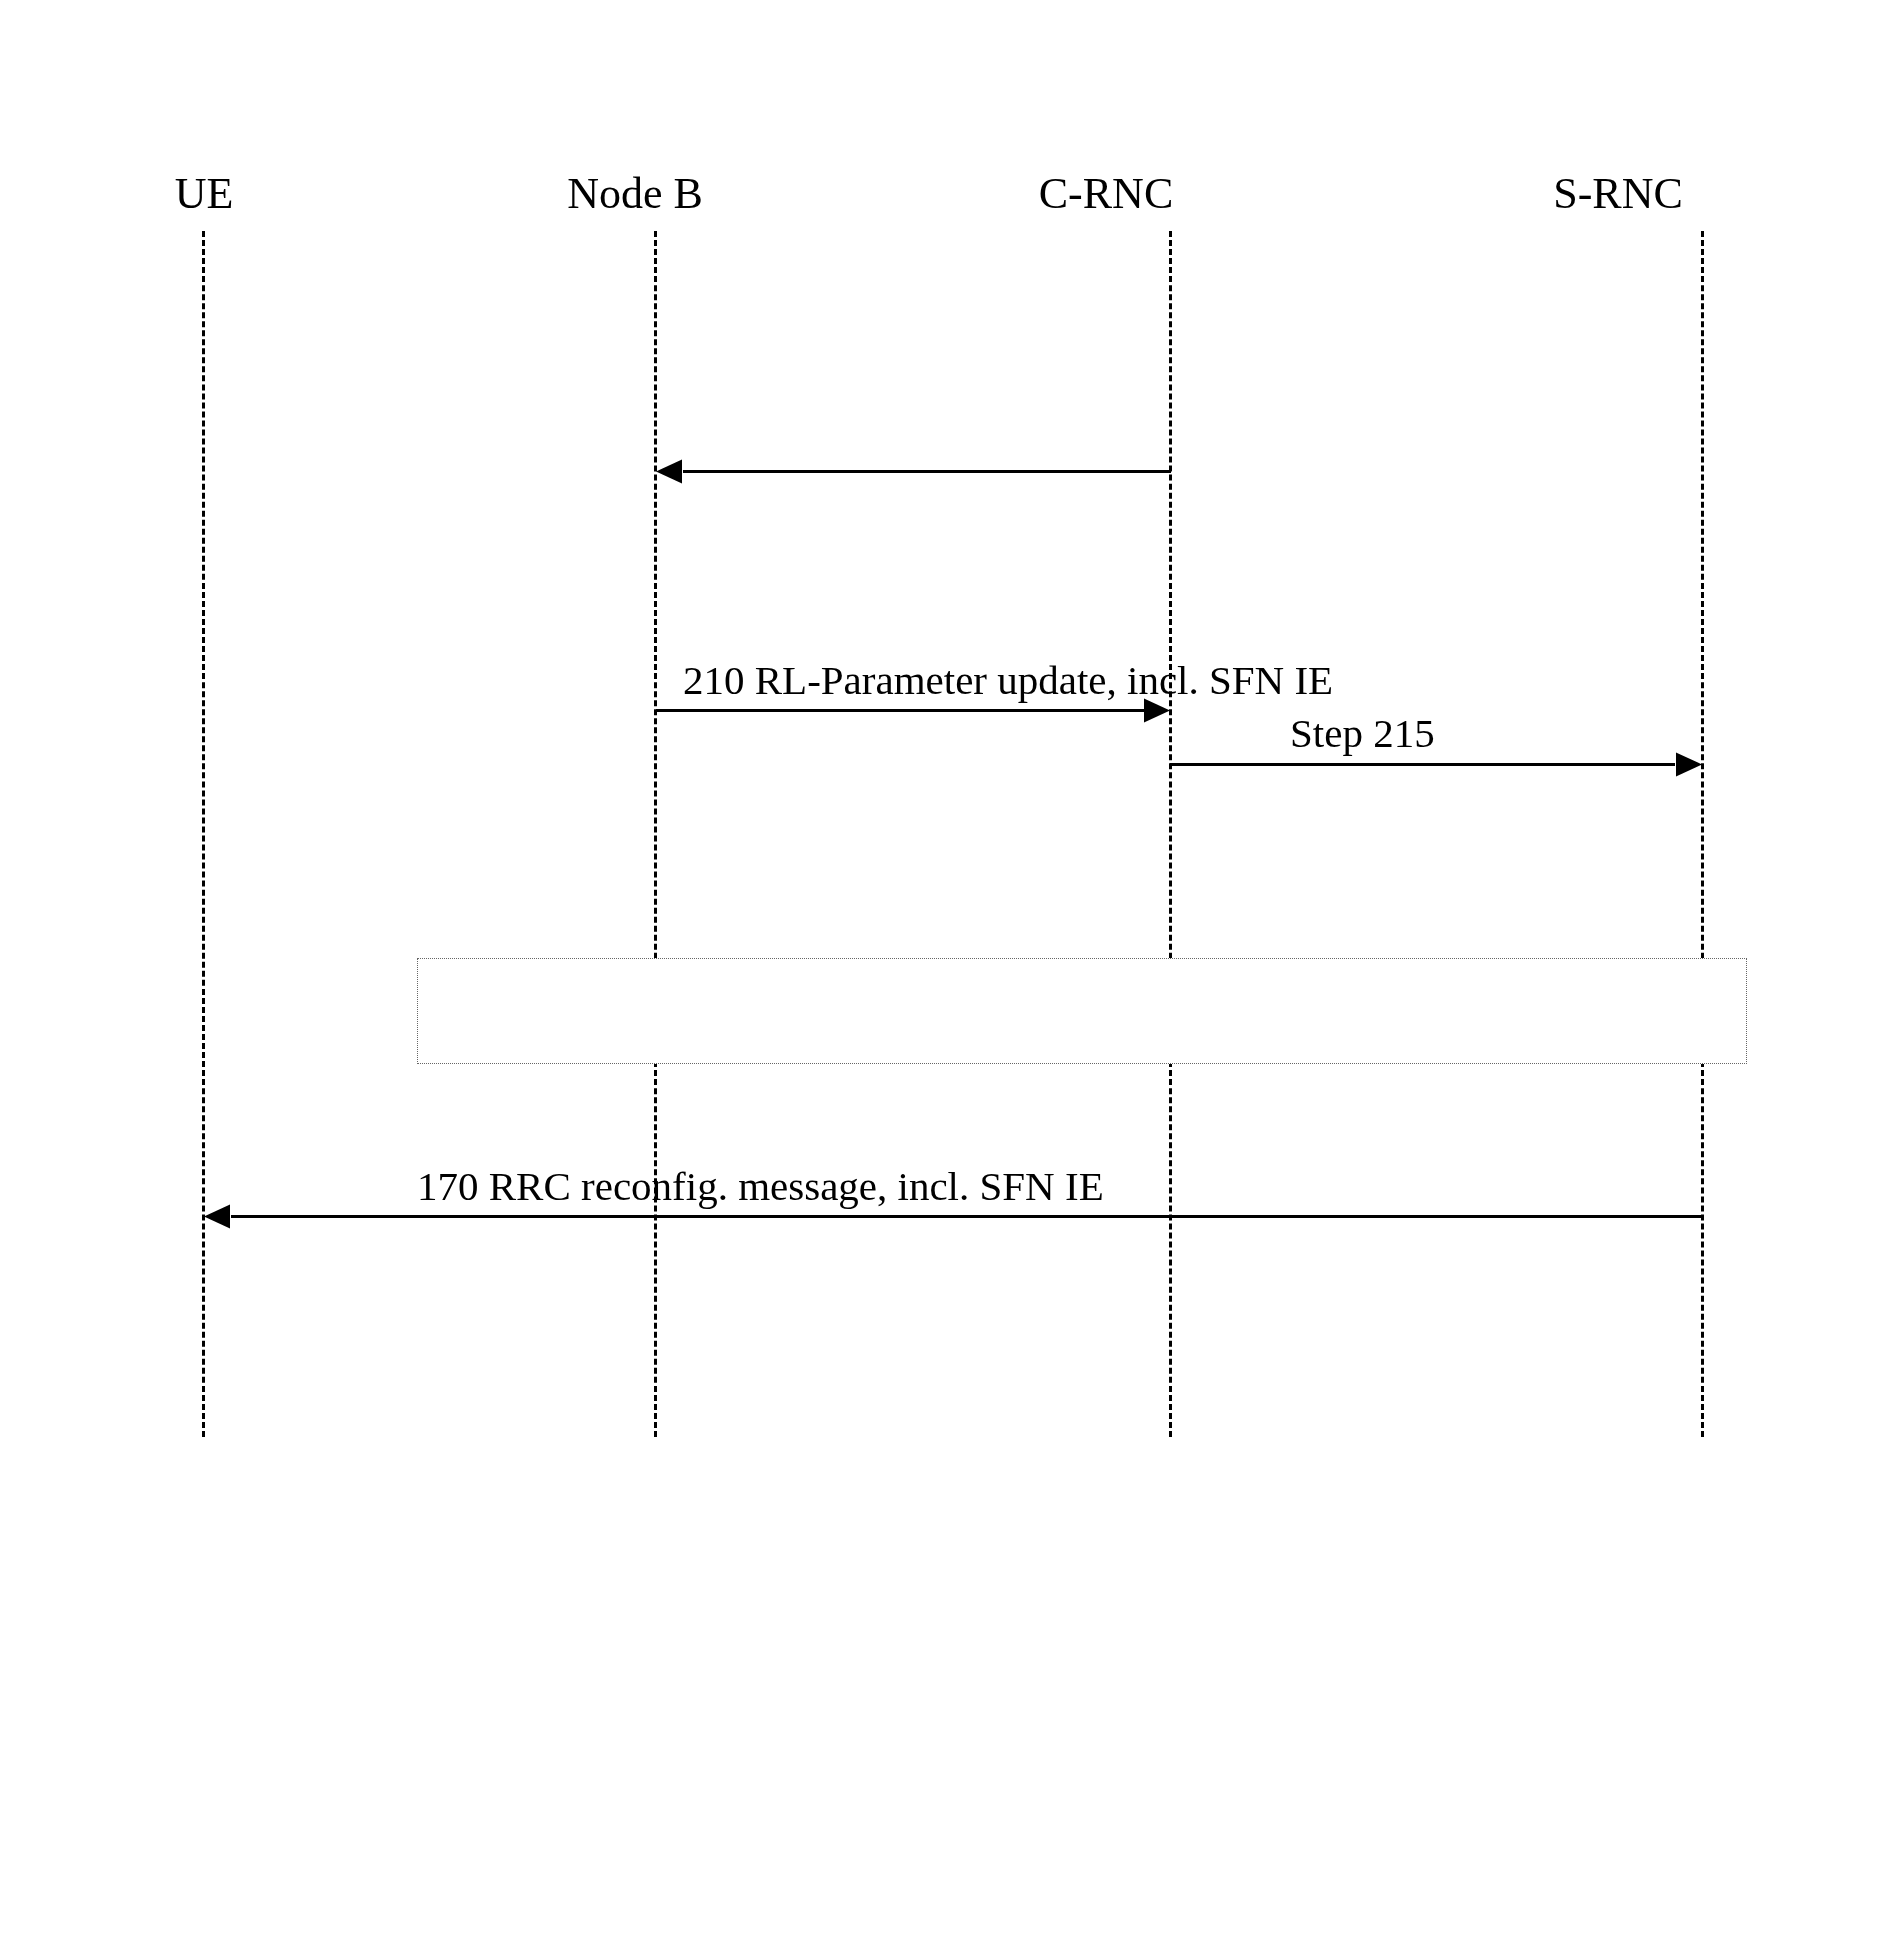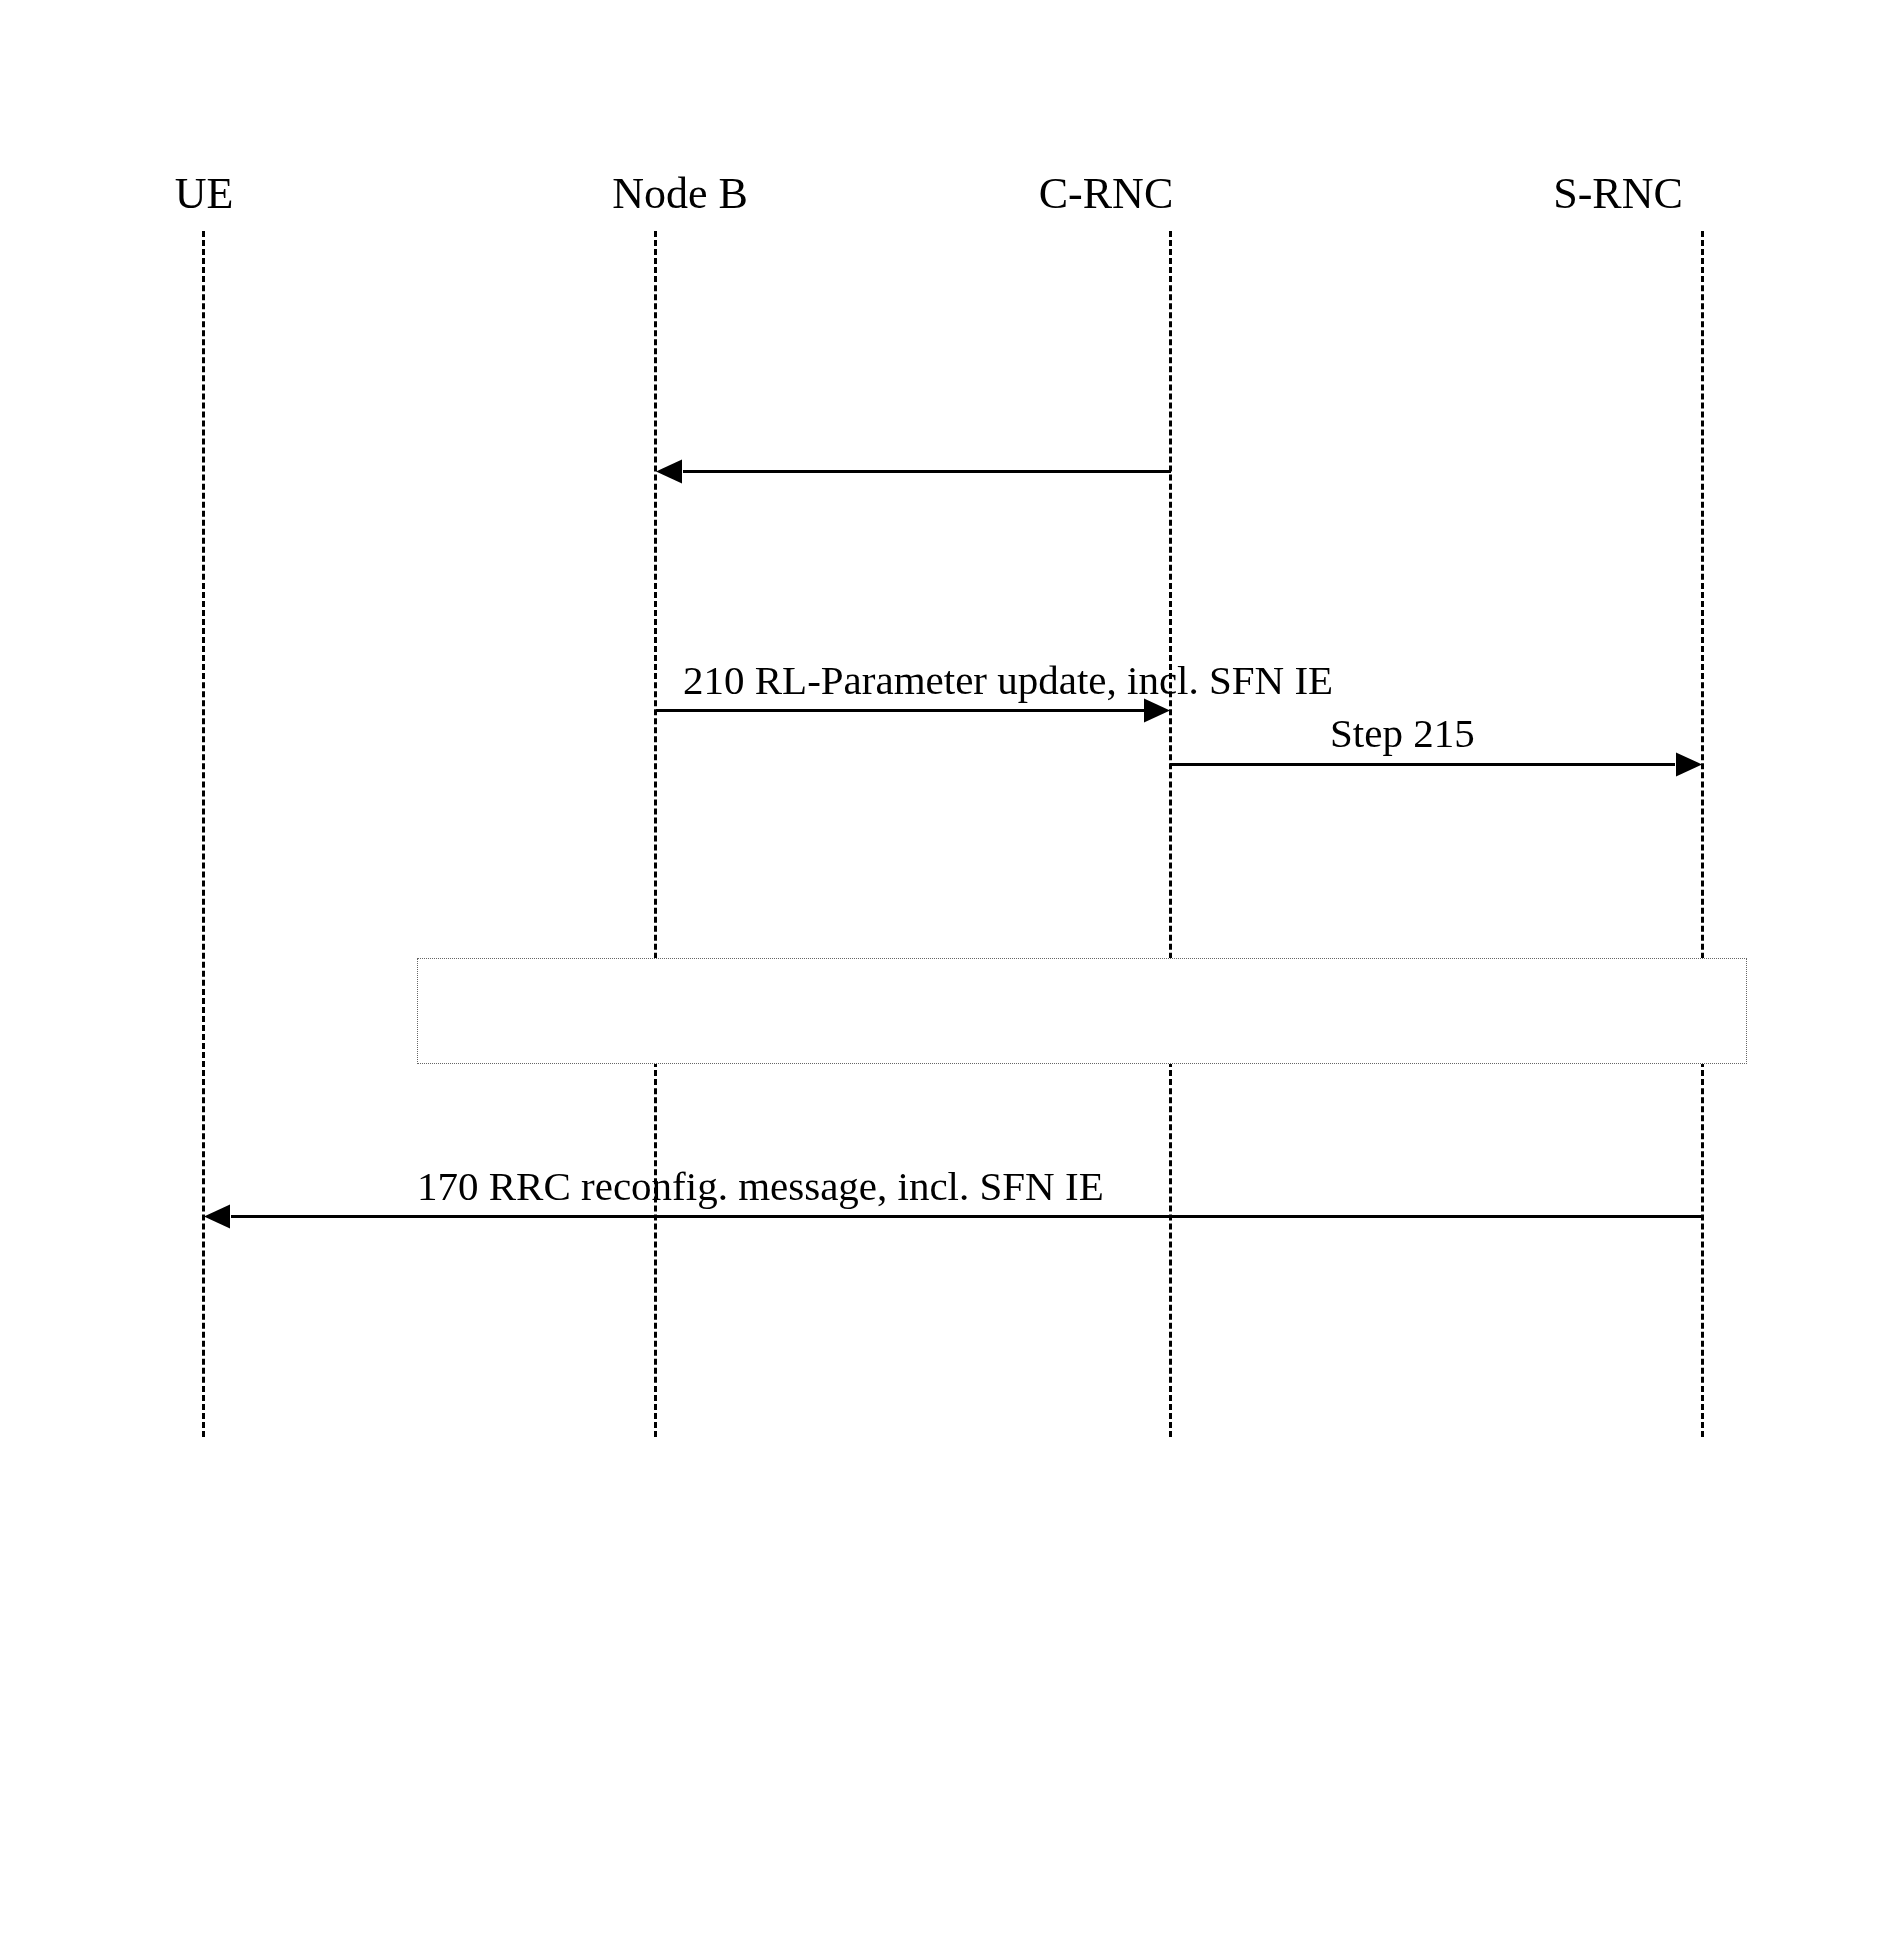--- a/index.html
+++ b/index.html
@@ -77,37 +77,37 @@
     transform: translateX(-50%);
     white-space: nowrap;
   }
 </style>
 </head>
 <body>
 
 <div class="canvas">
 
   <div class="actor-label" style="left:204px">UE</div>
-  <div class="actor-label" style="left:680px">Node B</div>
+  <div class="actor-label" style="left:635px">Node B</div>
   <div class="actor-label" style="left:1106px">C-RNC</div>
   <div class="actor-label" style="left:1618px">S-RNC</div>
 
   <div class="lifeline" style="left:202px"></div>
   <div class="lifeline" style="left:654px"></div>
   <div class="lifeline" style="left:1169px"></div>
   <div class="lifeline" style="left:1701px"></div>
 
   <div class="arrow-line" style="left:683px; top:470px; width:488px"></div>
   <div class="arrow-head-left" style="left:656px; top:470px"></div>
 
   <div class="msg-label" style="left:683px; top:656px">210 RL-Parameter update, incl. SFN IE</div>
   <div class="arrow-line" style="left:656px; top:709px; width:488px"></div>
   <div class="arrow-head-right" style="left:1144px; top:709px"></div>
 
-  <div class="msg-label" style="left:1330px; top:709px">Step 215</div>
+  <div class="msg-label" style="left:1290px; top:709px">Step 215</div>
   <div class="arrow-line" style="left:1170px; top:763px; width:505px"></div>
   <div class="arrow-head-right" style="left:1676px; top:763px"></div>
 
   <div class="proc-box" style="left:417px; top:958px; width:1330px; height:106px"></div>
 
   <div class="msg-label" style="left:417px; top:1162px">170 RRC reconfig. message, incl. SFN IE</div>
   <div class="arrow-line" style="left:231px; top:1215px; width:1472px"></div>
   <div class="arrow-head-left" style="left:204px; top:1215px"></div>
 
   <div class="fig-caption" style="left:949px; top:1685px">Fig. 2</div>

